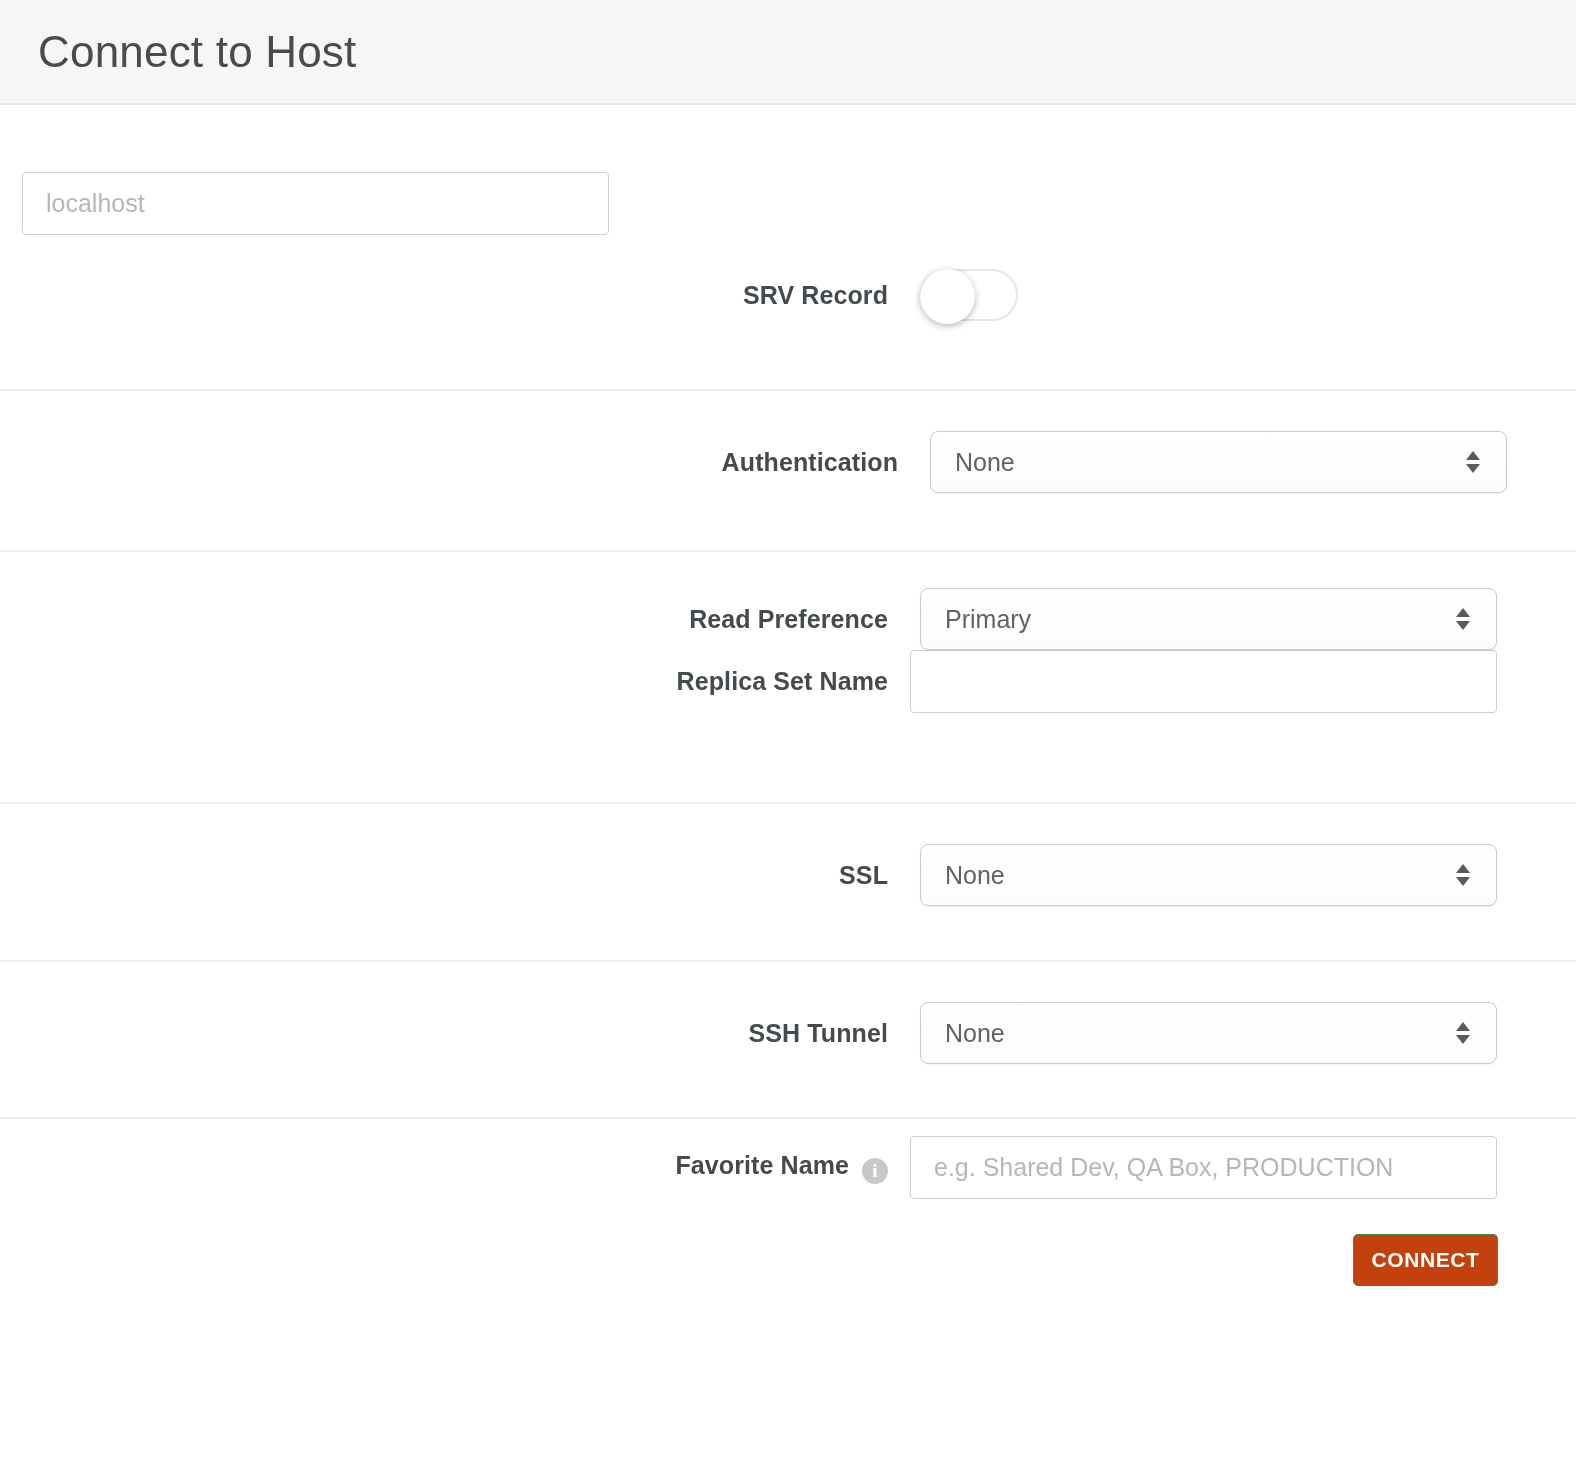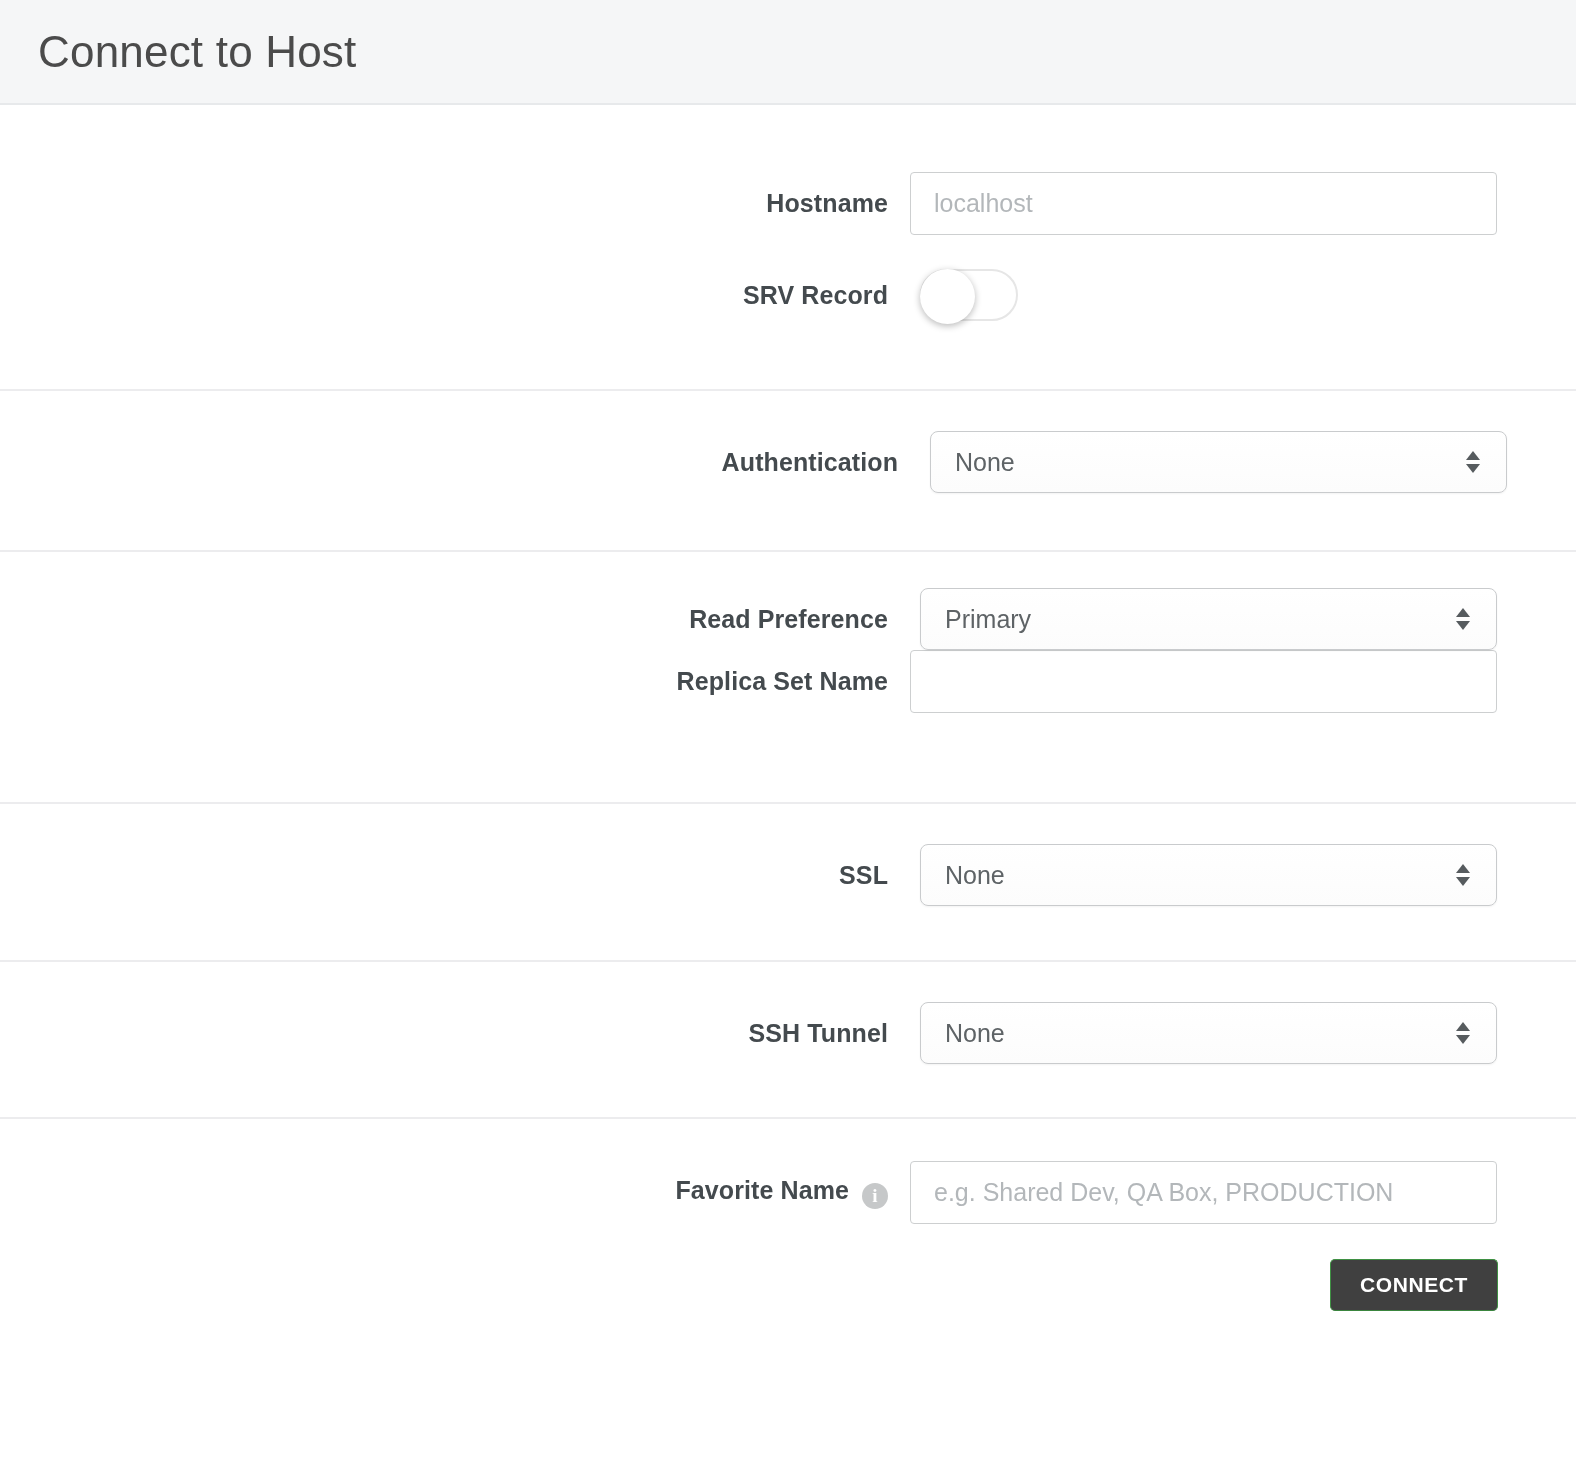--- a/index.html
+++ b/index.html
@@ -26,21 +26,21 @@
     color: #4b4b4b;
     letter-spacing: 0.2px;
   }
 
   
   .sec1 { padding: 67px 0 68px; }
   .sec2 { padding: 40px 10px 57px; }
   .sec3 { padding: 36px 0 54px; }
   .sec4 { padding: 40px 0 54px; }
   .sec5 { padding: 40px 0 53px; }
-  .sec6 { padding: 42px 0 44px; }
+  .sec6 { padding: 17px 0 44px; }
   .divider { height: 2px; background: #ececee; }
 
   
   .row { display: flex; align-items: center; }
   .mb34 { margin-bottom: 34px; }
   .mb36 { margin-bottom: 36px; }
   .mb35 { margin-bottom: 35px; }
 
   .lbl {
     flex: 0 0 888px;
@@ -138,22 +138,22 @@
   }
 
   
   .button-row {
     display: flex;
     justify-content: flex-end;
     padding-right: 78px;
     margin-top: 35px;
   }
   .connect-button {
-    width: 168px; height: 52px;
-    background: #404040;
+    width: 145px; height: 52px;
+    background: #c2410c;
     border: 1px solid #3f9043;
     border-bottom-color: #3a853e;
     border-radius: 5px;
     color: #ffffff;
     font-family: "Liberation Sans", sans-serif;
     font-size: 21px;
     font-weight: 700;
     letter-spacing: 0.6px;
     cursor: pointer;
   }
@@ -162,21 +162,20 @@
 <body>
 
 <header class="dialog-header">
   <h1 class="dialog-title">Connect to Host</h1>
 </header>
 
 <main>
 
   <section class="sec1">
     <div class="row mb34">
-      <label class="lbl">Hostname</label>
       <input class="text-input" type="text" placeholder="localhost" style="">
     </div>
     <div class="row">
       <label class="lbl">SRV Record</label>
       <div class="toggle">
         <div class="knob"></div>
       </div>
     </div>
   </section>
 

